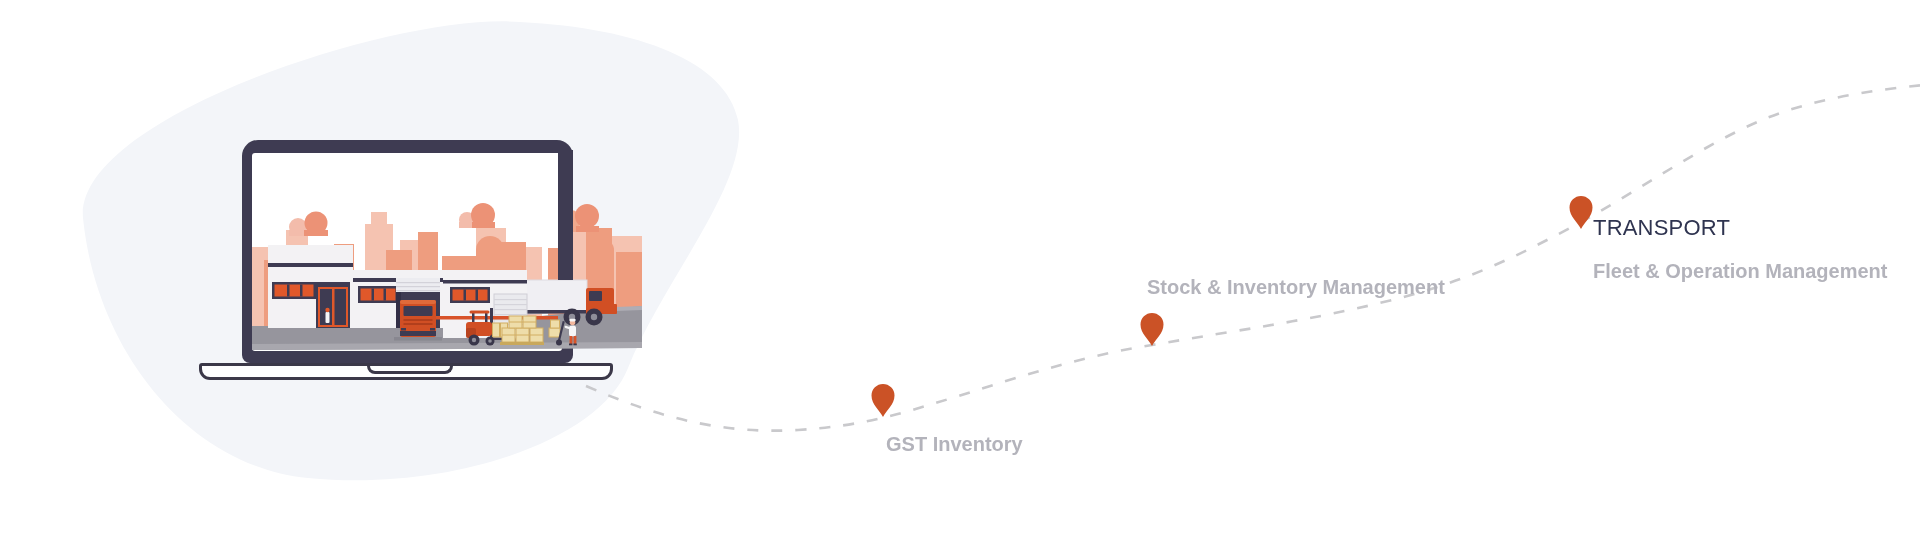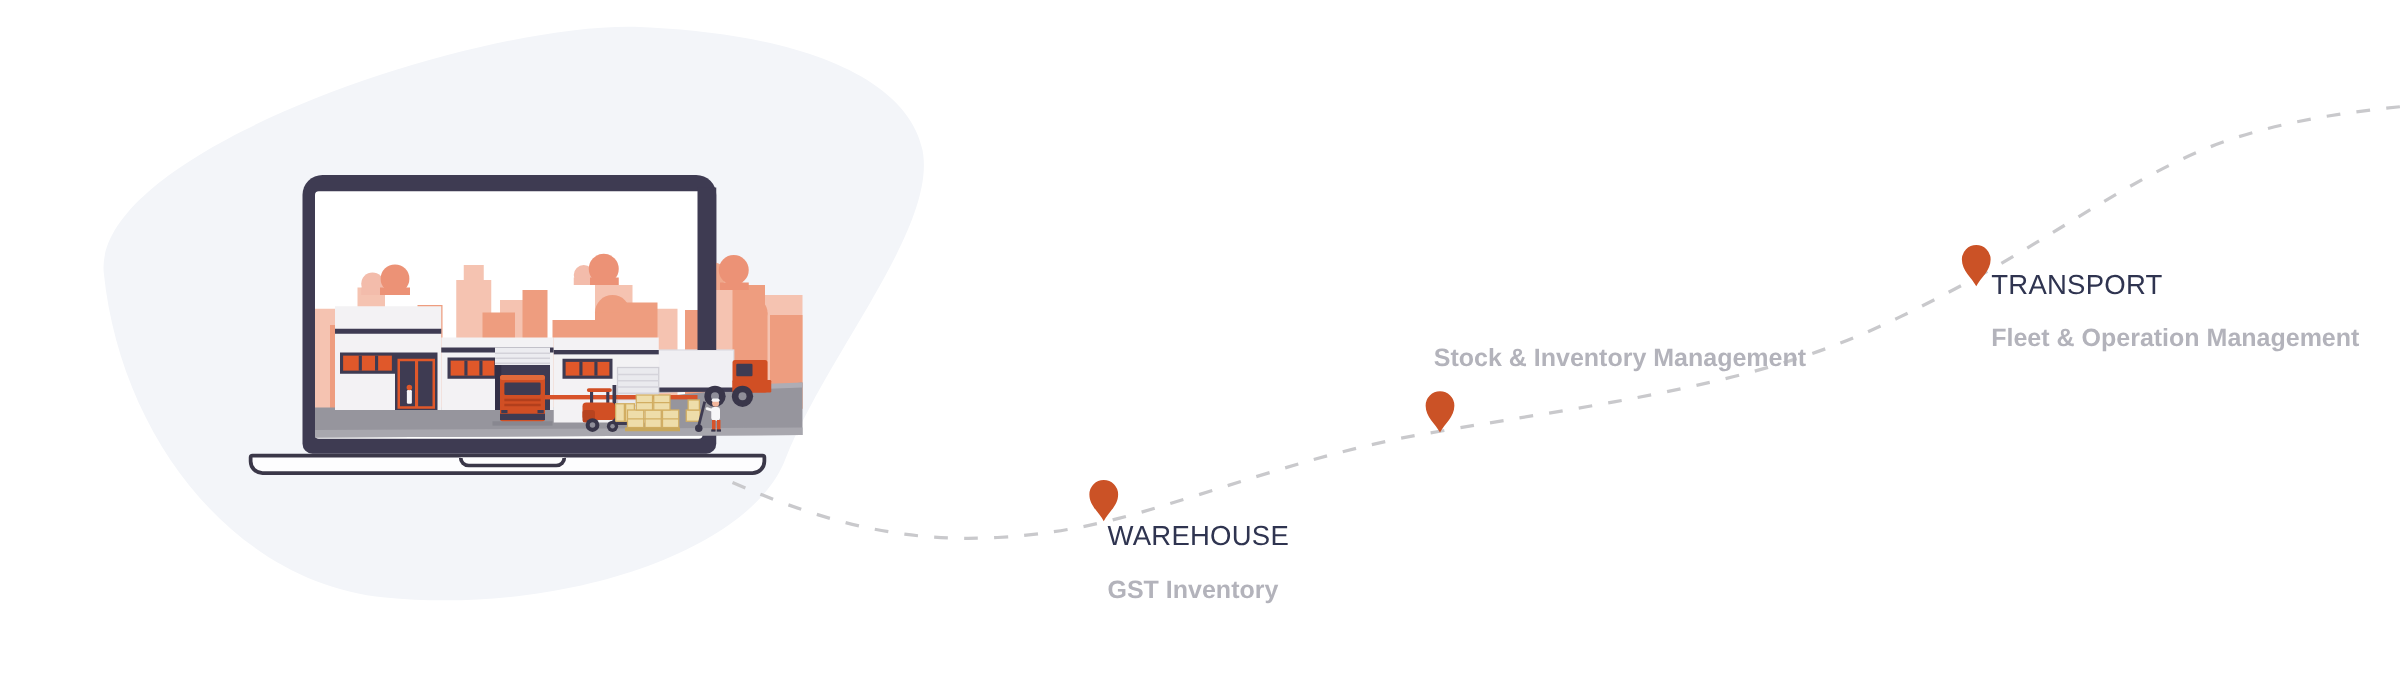--- a/index.html
+++ b/index.html
@@ -250,21 +250,20 @@
   <div class="bezel-overlay"></div>
 
   <div class="laptop-base">
     <div class="base-notch"></div>
   </div>
 
   <svg class="pin-svg" style="left:870px;top:382px;" viewBox="0 0 26 36">
     <path d="M13 35 C 9.5 28 1.5 22.5 1.5 13.5 A 11.5 11.5 0 1 1 24.5 13.5 C 24.5 22.5 16.5 28 13 35 Z" fill="#cb5226"></path>
   </svg>
   <div class="milestone-label" style="left:886px;top:415px;">
-    <div class="milestone-title">WAREHOUSE</div>
     <div class="milestone-subtitle">GST Inventory</div>
   </div>
 
   <svg class="pin-svg" style="left:1139px;top:311px;" viewBox="0 0 26 36">
     <path d="M13 35 C 9.5 28 1.5 22.5 1.5 13.5 A 11.5 11.5 0 1 1 24.5 13.5 C 24.5 22.5 16.5 28 13 35 Z" fill="#cb5226"></path>
   </svg>
   <div class="milestone-label" style="left:1147px;top:258px;">
     <div class="milestone-subtitle">Stock &amp; Inventory Management</div>
   </div>
 

